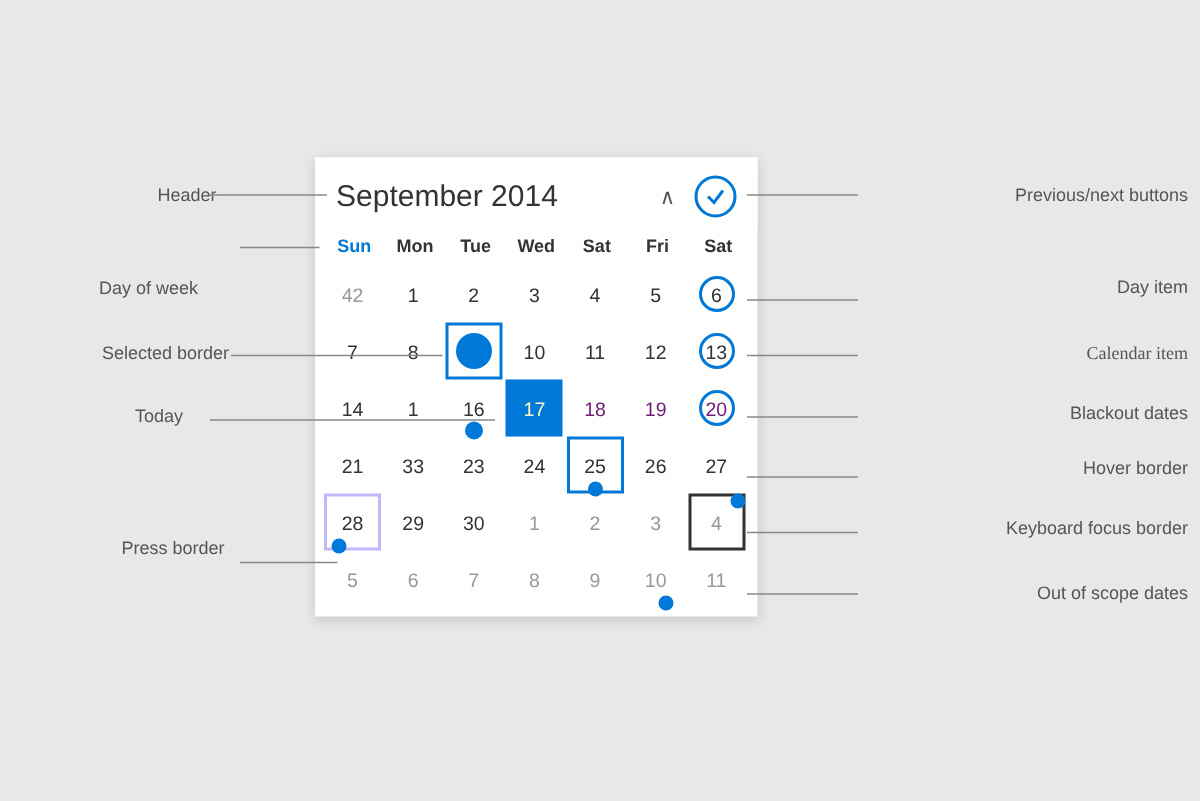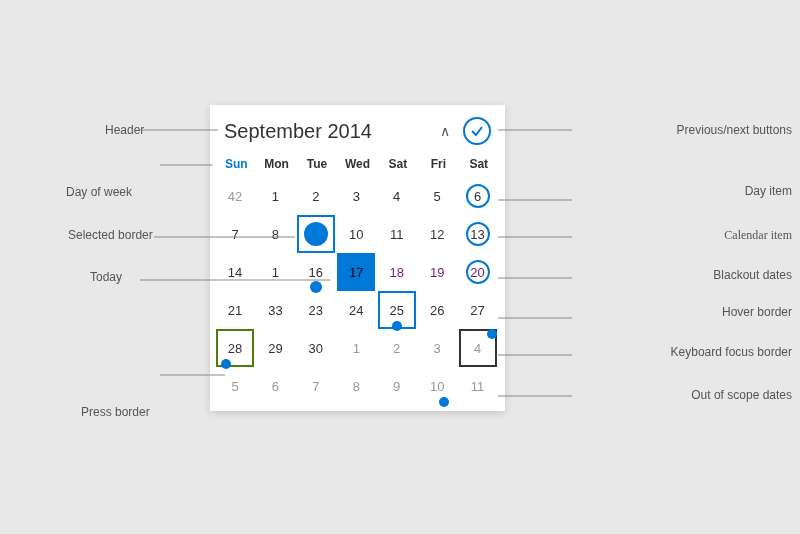--- a/index.html
+++ b/index.html
@@ -109,21 +109,21 @@
     .day-cell.out-of-month {
       color: #999;
     }
 
     .day-cell.blackout {
       color: #701a75;
     }
 
     .day-cell.today {
       background: #0078d7;
-      color: #000000;
+      color: #fef9c3;
       border-radius: 0;
       text-align: center;
     }
 
     .day-cell.selected-border {
       border: 2px solid #0078d7;
     }
 
     .day-cell.keyboard-focus {
       border: 2px solid #333;
@@ -159,21 +159,21 @@
       font-size: 12px;
       color: #555;
       white-space: nowrap;
     }
 
     
     .ann-header { top: 123px; left: 105px; }
     .ann-dow { top: 158px; left: 66px; margin-top: 27px; }
     .ann-selborder { top: 228px; left: 68px; }
     .ann-today { top: 270px; left: 90px; }
-    .ann-press { top: 358px; left: 81px; margin-top: 47px; }
+    .ann-press { top: 358px; left: 81px; }
 
     
     .ann-prevnext { top: 123px; right: 8px; }
     .ann-dayitem { top: 184px; right: 8px; }
     .ann-calitem { top: 228px; right: 8px; font-family: Liberation Serif, serif; }
     .ann-blackout { top: 268px; right: 8px; }
     .ann-hover { top: 305px; right: 8px; text-align: center; }
     .ann-kbfocus { top: 345px; right: 8px; }
     .ann-outscope { top: 388px; right: 8px; }
   </style>
@@ -262,21 +262,21 @@
       <div class="day-cell">33</div>
       <div class="day-cell">23</div>
       <div class="day-cell">24</div>
       <div class="day-cell" style="border: 2px solid #0078d7; position:relative;">
         25
         <div class="day-circle-filled" style="width:10px;height:10px;bottom:-4px;left:50%;top:auto;transform:translateX(-50%);"></div>
       </div>
       <div class="day-cell">26</div>
       <div class="day-cell">27</div>
 
-      <div class="day-cell" style="border:2px solid #4d7c0f; position:relative;">
+      <div class="day-cell" style="border:2px solid #c4b5fd; position:relative;">
         28
         <div class="day-circle-filled" style="width:10px;height:10px;bottom:-4px;left:10%;top:auto;transform:none;"></div>
       </div>
       <div class="day-cell">29</div>
       <div class="day-cell">30</div>
       <div class="day-cell out-of-month">1</div>
       <div class="day-cell out-of-month">2</div>
       <div class="day-cell out-of-month">3</div>
       <div class="day-cell out-of-month keyboard-focus" style="position:relative;">
         4

